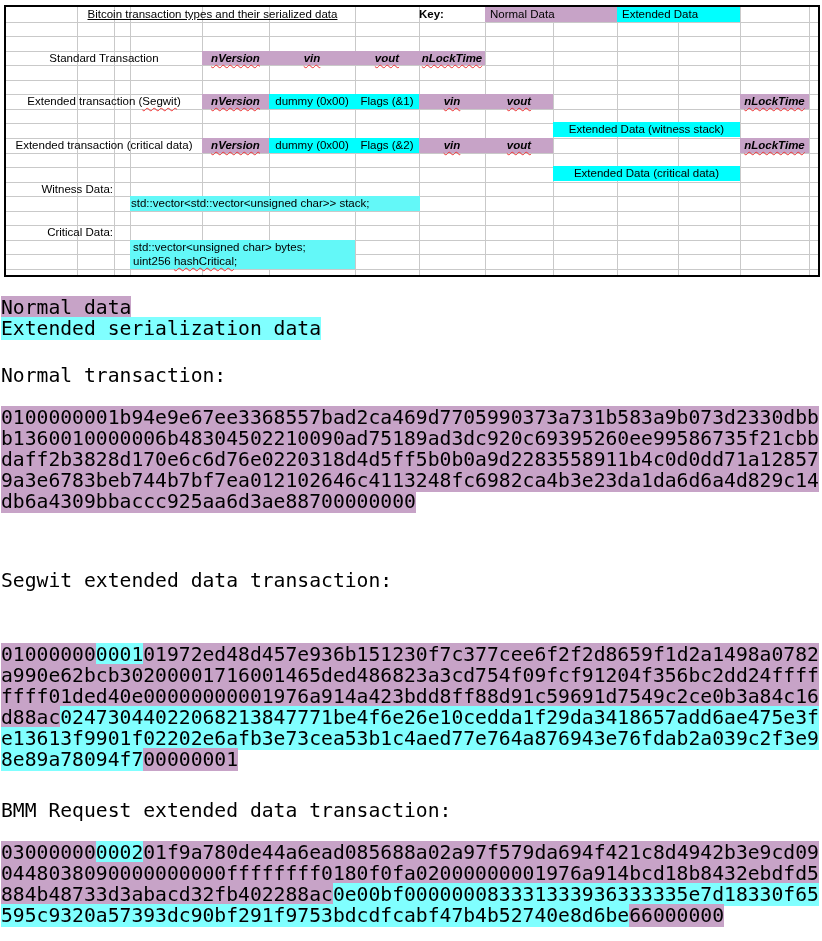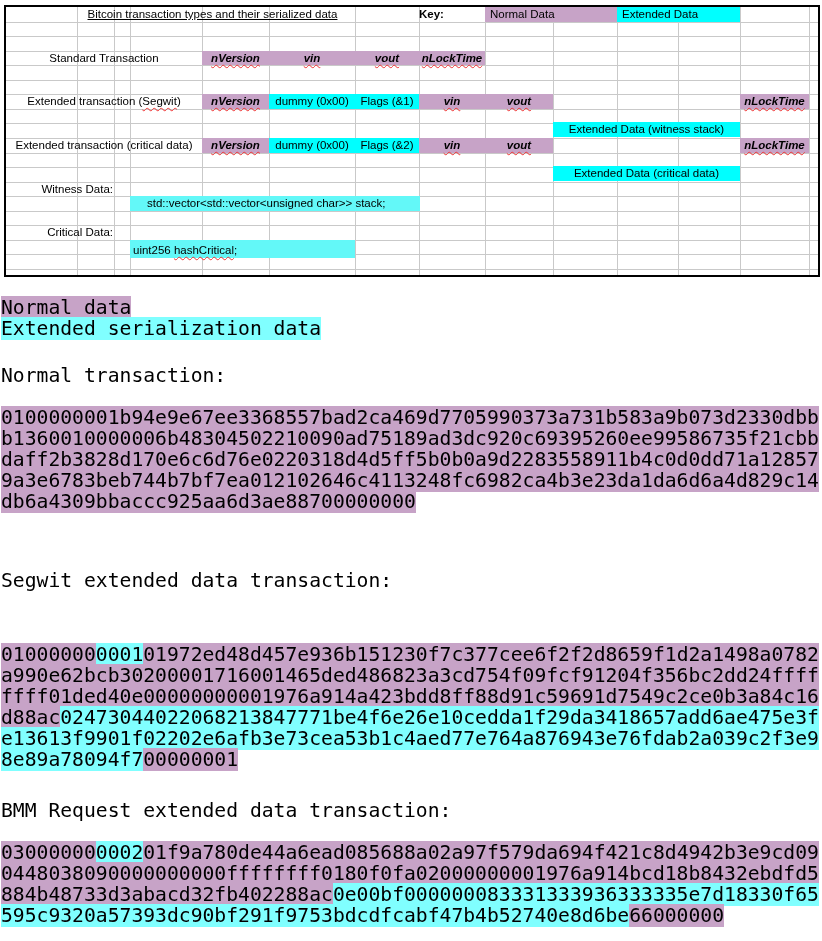--- a/index.html
+++ b/index.html
@@ -14,36 +14,36 @@
   .tc{text-align:center;}
   .u{text-decoration:underline;}
   .b{font-weight:bold;}
   .field{font-weight:bold;font-style:italic;}
   .sq{text-decoration-line:underline;text-decoration-style:wavy;text-decoration-color:#e33;text-decoration-thickness:1px;text-underline-offset:2px;}
   .bg-n{background:var(--c-normal);}
   .bg-e{background:var(--c-extkey);}
   .bg-es{background:var(--c-extsoft);}
 
   .r1{top:0px;}  .r4{top:43.7px;} .r7{top:87.3px;} .r10{top:131px;}
-  .r13{top:174.6px;} .r14{top:189.2px;} .r16{top:218.3px;} .r17{top:232.8px;} .r18{top:236px;}
+  .r13{top:174.6px;} .r14{top:189.2px;} .r16{top:218.3px;} .r17{top:232.8px;} .r18{top:247px;}
 
   .x-title{left:0;width:413px;}
   .x-key{left:413px;width:66px;box-sizing:border-box;}
   .x-keyn{left:479px;width:132px;padding-left:5px;box-sizing:border-box;}
   .x-keye{left:611px;width:123px;padding-left:5px;box-sizing:border-box;}
   .x-label{left:0;width:196px;}
   .x-e{left:196px;width:67px;}
   .x-f{left:263px;width:86px;}
   .x-g{left:349px;width:64px;}
   .x-h{left:413px;width:66px;}
   .x-i{left:479px;width:68px;}
   .x-jkl{left:547px;width:187px;margin-top:28px;}
   .x-m{left:734px;width:69px;}
   .x-wlabel{left:0;width:124px;text-align:right;padding-right:17px;box-sizing:border-box;}
-  .x-wcode{left:124px;width:290px;padding-left:17px;box-sizing:border-box;}
+  .x-wcode{left:124px;width:290px;padding-left:1px;box-sizing:border-box;}
   .x-ccode{left:124px;width:225px;padding-left:3px;box-sizing:border-box;}
 
   
   .doc{position:absolute;left:0;top:0;width:822px;height:941px;}
   .doc-line{position:absolute;left:1px;font-family:"DejaVu Sans Mono",monospace;
             font-size:19.7px;line-height:21px;white-space:pre;}
   .block{position:absolute;left:1px;}
   .hex-line{font-family:"DejaVu Sans Mono",monospace;font-size:19.7px;line-height:21px;white-space:pre;}
   .h-n{background:var(--c-normal);}
   .h-e{background:var(--c-exthex);}

